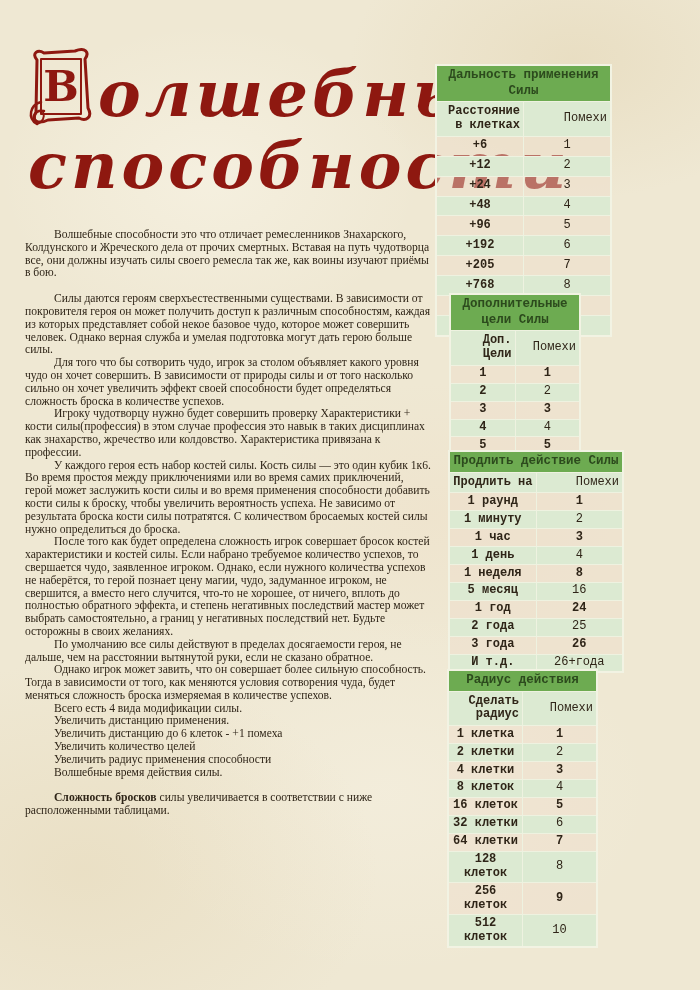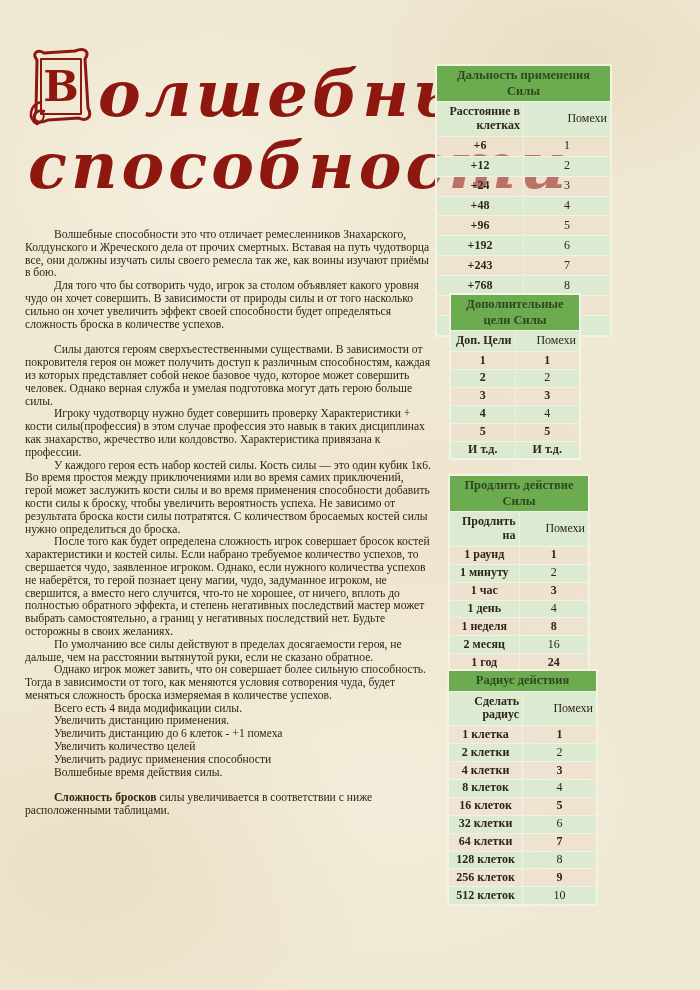--- a/index.html
+++ b/index.html
@@ -28,37 +28,37 @@
     font-family:"DejaVu Serif",serif;font-weight:bold;font-size:64px;line-height:1;
     letter-spacing:4px;white-space:nowrap;font-style:italic;
   }
   .title-rest{margin-top:14px;}
   .title-line2{position:absolute;left:0;top:86px;}
   
   .body-col{position:absolute;left:25px;top:201px;width:407px;font-size:11.6px;line-height:12.8px;margin-top:28px;}
   .para{margin:0;text-indent:29px;}
   .para.gap{margin-top:13px;}
   
-  .gtable{position:absolute;border-collapse:collapse;table-layout:fixed;background:rgba(250,247,236,.25);}
+  .gtable{position:absolute;border-collapse:collapse;table-layout:fixed;background:rgba(250,247,236,.25);font-family:Liberation Mono, monospace;}
   .gtable th,.gtable td{border:1.5px solid #eef2e0;}
   .gtable{border:2px solid #f2f3e3;}
   .t-title th{
     background:#6dab51;color:#2c4a1d;font-weight:bold;font-size:12.5px;
     padding:2px 3px;text-align:center;line-height:1.25;
   }
   .t-labels th{background:#dcead2;font-size:12px;font-weight:bold;padding:3px 3px;text-align:right;line-height:1.15;}
   .t-labels th.norm{font-weight:normal;}
   .gtable tbody td{font-size:12px;text-align:center;padding:1.5px 2px;line-height:1.16;}
   .gtable tbody td.c1{font-weight:bold;}
   .gtable tbody td.c2.bold{font-weight:bold;}
   .gtable tbody tr:nth-child(odd){background:rgba(231,205,183,.28);}
   .gtable tbody tr:nth-child(even){background:#dcead2;}
   .t1{left:435px;top:64px;width:177px;}
   .t2{left:449px;top:293px;width:132px;}
-  .t3{left:448px;top:474px;width:142px;}
+  .t3{left:448px;top:450px;width:176px;}
   .t4{left:447px;top:669px;width:151px;}
   .t1 tbody td{padding:2.5px 2px;}
 </style>
 </head>
 <body>
 
 <div class="page">
 
   <header class="title-block">
     <div class="title-line1">
@@ -76,23 +76,23 @@
       <span class="title-rest">олшебные</span>
     </div>
     <div class="title-line2">способности</div>
   </header>
 
   <main class="body-col">
     <div>
   <p class="para">Волшебные способности это что отличает ремесленников Знахарского, Колдунского и Жреческого дела от прочих смертных. Вставая на путь чудотворца все, они должны изучать силы своего ремесла так же, как воины изучают приёмы в бою.</p>
 
 
+  <p class="para gap">Силы даются героям сверхъестественными существами. В зависимости от покровителя героя он может получить доступ к различным способностям, каждая из которых представляет собой некое базовое чудо, которое может совершить человек. Однако верная служба и умелая подготовка могут дать герою больше силы.</p>
+
   <p class="para">Для того что бы сотворить чудо, игрок за столом объявляет какого уровня чудо он хочет совершить. В зависимости от природы силы и от того насколько сильно он хочет увеличить эффект своей способности будет определяться сложность броска в количестве успехов.</p>
-
-  <p class="para gap">Силы даются героям сверхъестественными существами. В зависимости от покровителя героя он может получить доступ к различным способностям, каждая из которых представляет собой некое базовое чудо, которое может совершить человек. Однако верная служба и умелая подготовка могут дать герою больше силы.</p>
 
   <p class="para">Игроку чудотворцу нужно будет совершить проверку Характеристики + кости силы(профессия) в этом случае профессия это навык в таких дисциплинах как знахарство, жречество или колдовство. Характеристика привязана к профессии.</p>
 
   <p class="para">У каждого героя есть набор костей силы. Кость силы — это один кубик 1к6. Во время простоя между приключениями или во время самих приключений, герой может заслужить кости силы и во время применения способности добавить кости силы к броску, чтобы увеличить вероятность успеха. Не зависимо от результата броска кости силы потратятся. С количеством бросаемых костей силы нужно определиться до броска.</p>
 
   <p class="para">После того как будет определена сложность игрок совершает бросок костей характеристики и костей силы. Если набрано требуемое количество успехов, то свершается чудо, заявленное игроком. Однако, если нужного количества успехов не наберётся, то герой познает цену магии, чудо, задуманное игроком, не свершится, а вместо него случится, что-то не хорошее, от ничего, вплоть до полностью обратного эффекта, и степень негативных последствий мастер может выбрать самостоятельно, а границ у негативных последствий нет. Будьте осторожны в своих желаниях.</p>
 
   <p class="para">По умолчанию все силы действуют в пределах досягаемости героя, не дальше, чем на расстоянии вытянутой руки, если не сказано обратное.</p>
 
   <p class="para">Однако игрок может завить, что он совершает более сильную способность. Тогда в зависимости от того, как меняются условия сотворения чуда, будет меняться сложность броска измеряемая в количестве успехов.</p>
@@ -149,21 +149,21 @@
     <td class="c1">+96</td>
     <td class="c2">5</td>
   </tr>
 
   <tr>
     <td class="c1">+192</td>
     <td class="c2">6</td>
   </tr>
 
   <tr>
-    <td class="c1">+243</td>
+    <td class="c1">+205</td>
     <td class="c2">7</td>
   </tr>
 
   <tr>
     <td class="c1">+768</td>
     <td class="c2">8</td>
   </tr>
 
   <tr>
     <td class="c1">+1536</td>
@@ -250,21 +250,21 @@
     <td class="c1">1 день</td>
     <td class="c2">4</td>
   </tr>
 
   <tr>
     <td class="c1">1 неделя</td>
     <td class="c2 bold">8</td>
   </tr>
 
   <tr>
-    <td class="c1">2 месяц</td>
+    <td class="c1">5 месяц</td>
     <td class="c2">16</td>
   </tr>
 
   <tr>
     <td class="c1">1 год</td>
     <td class="c2 bold">24</td>
   </tr>
 
   <tr>
     <td class="c1">2 года</td>

